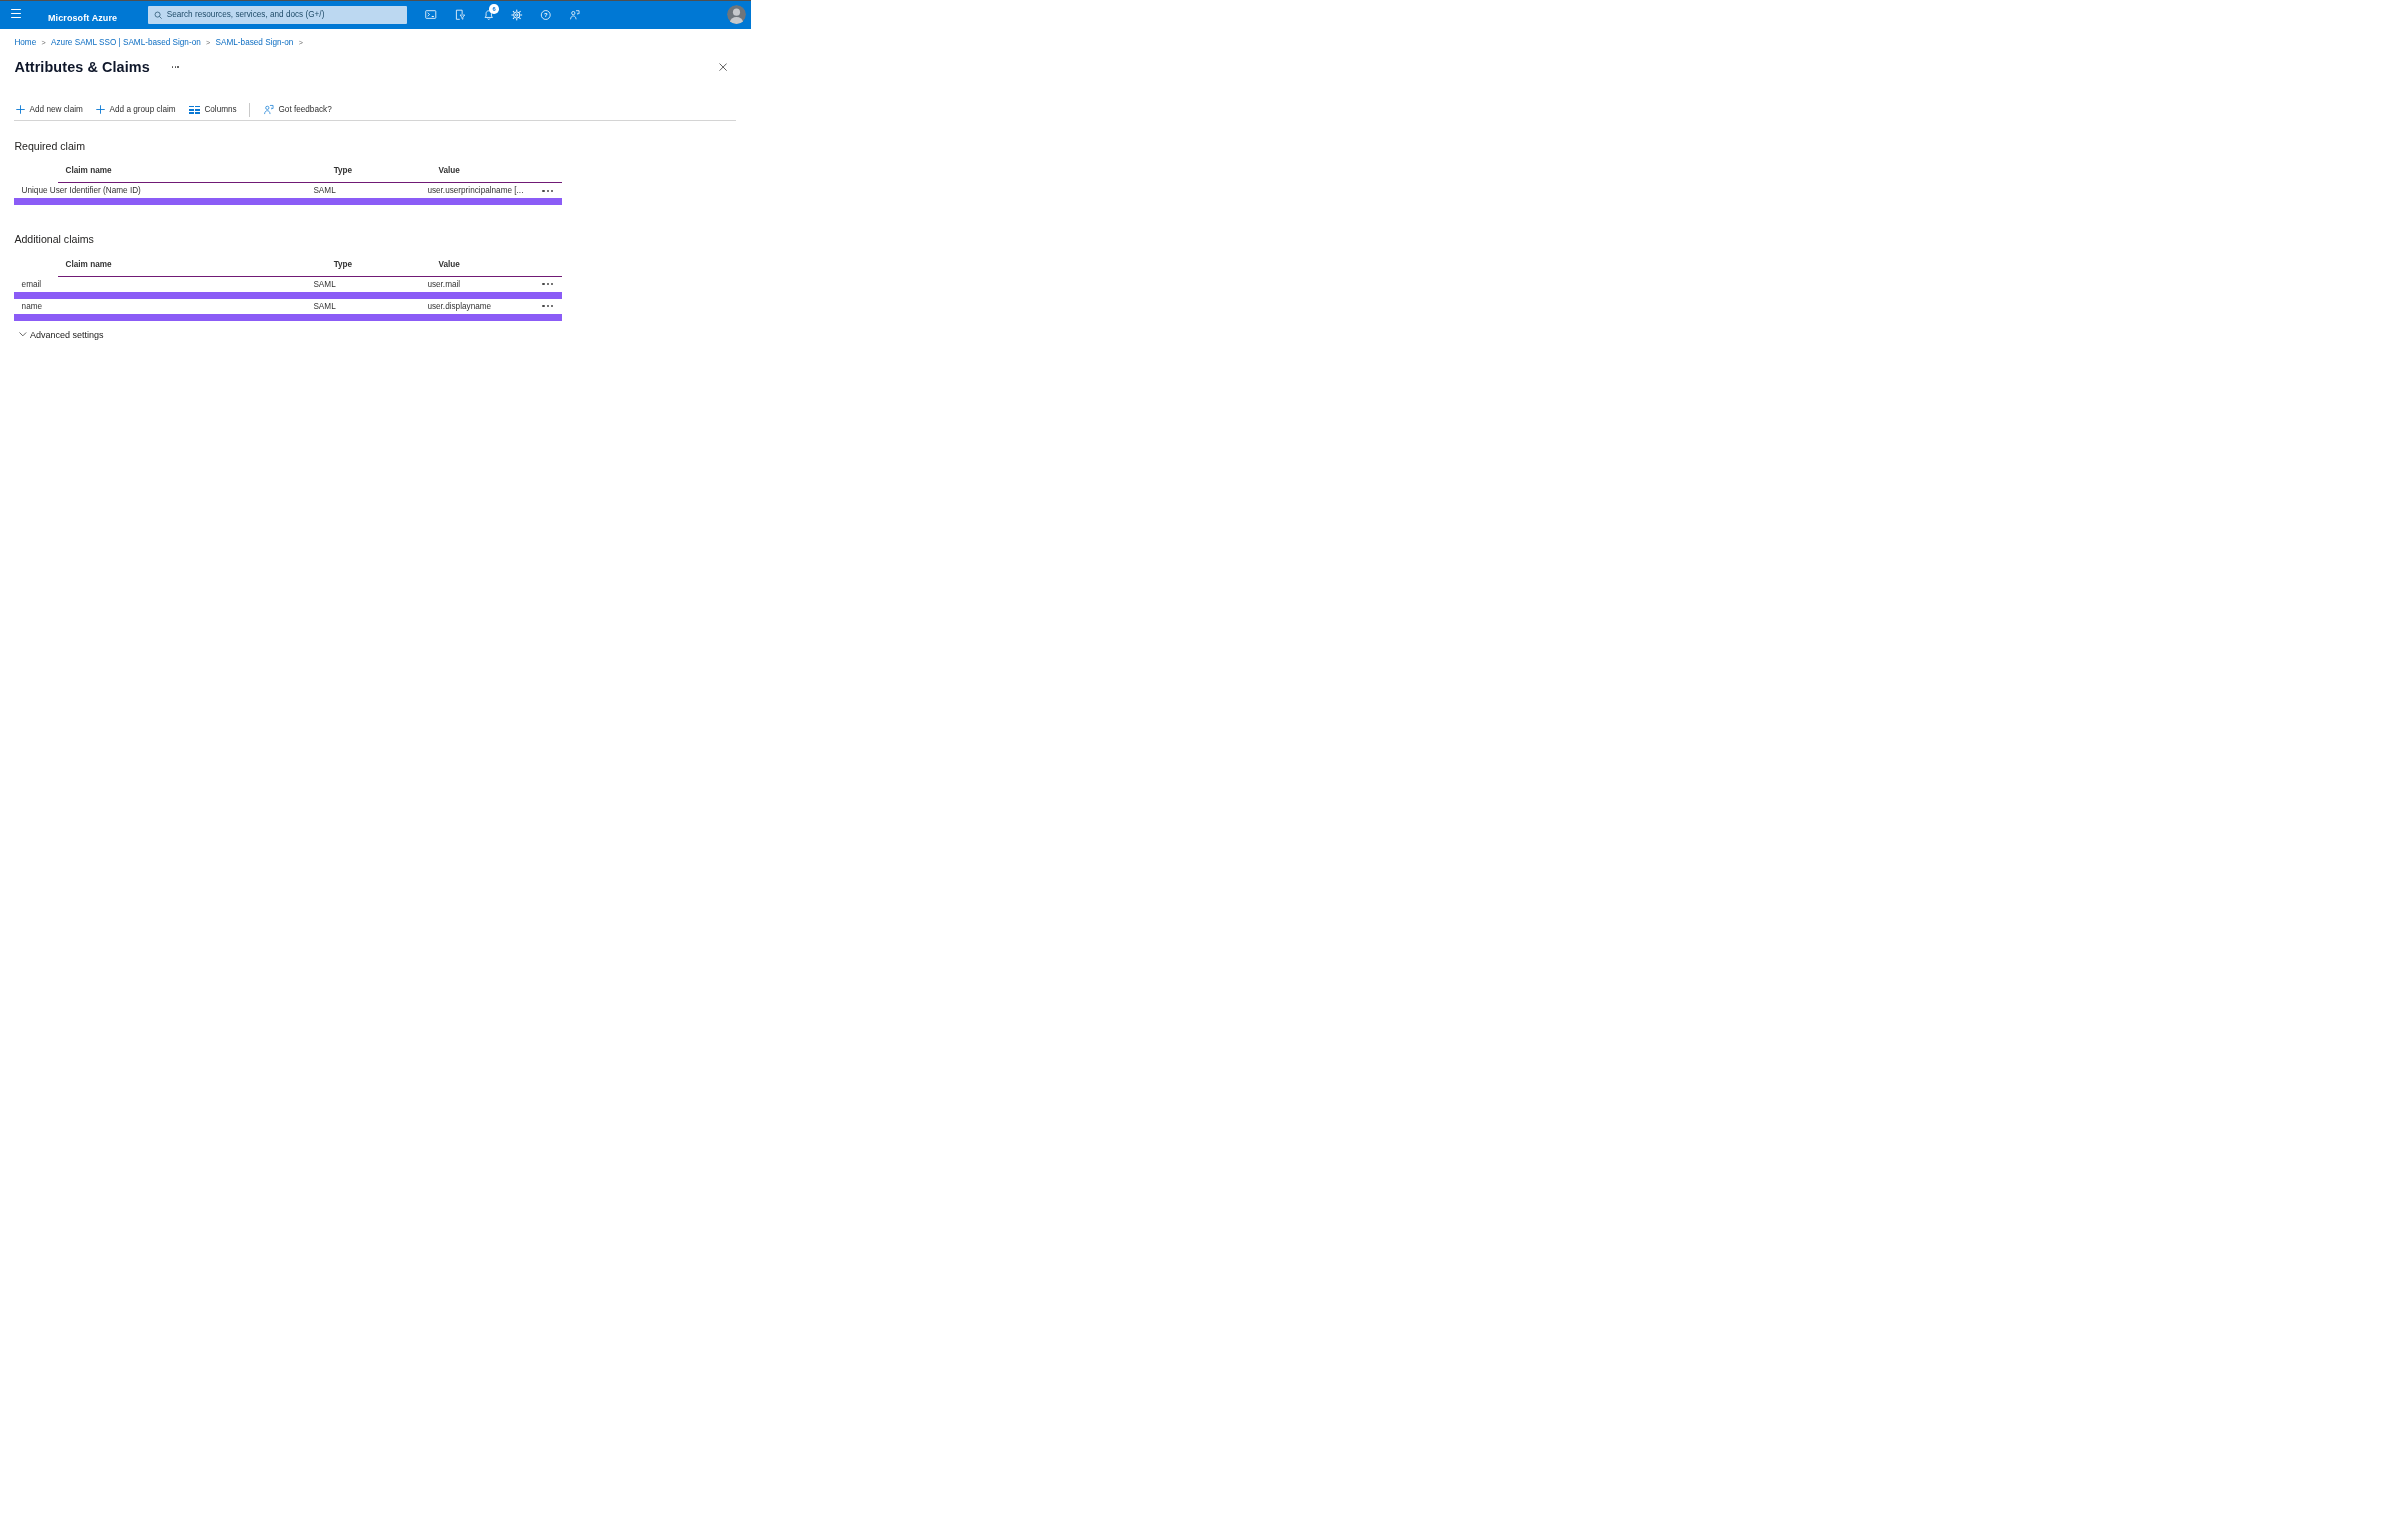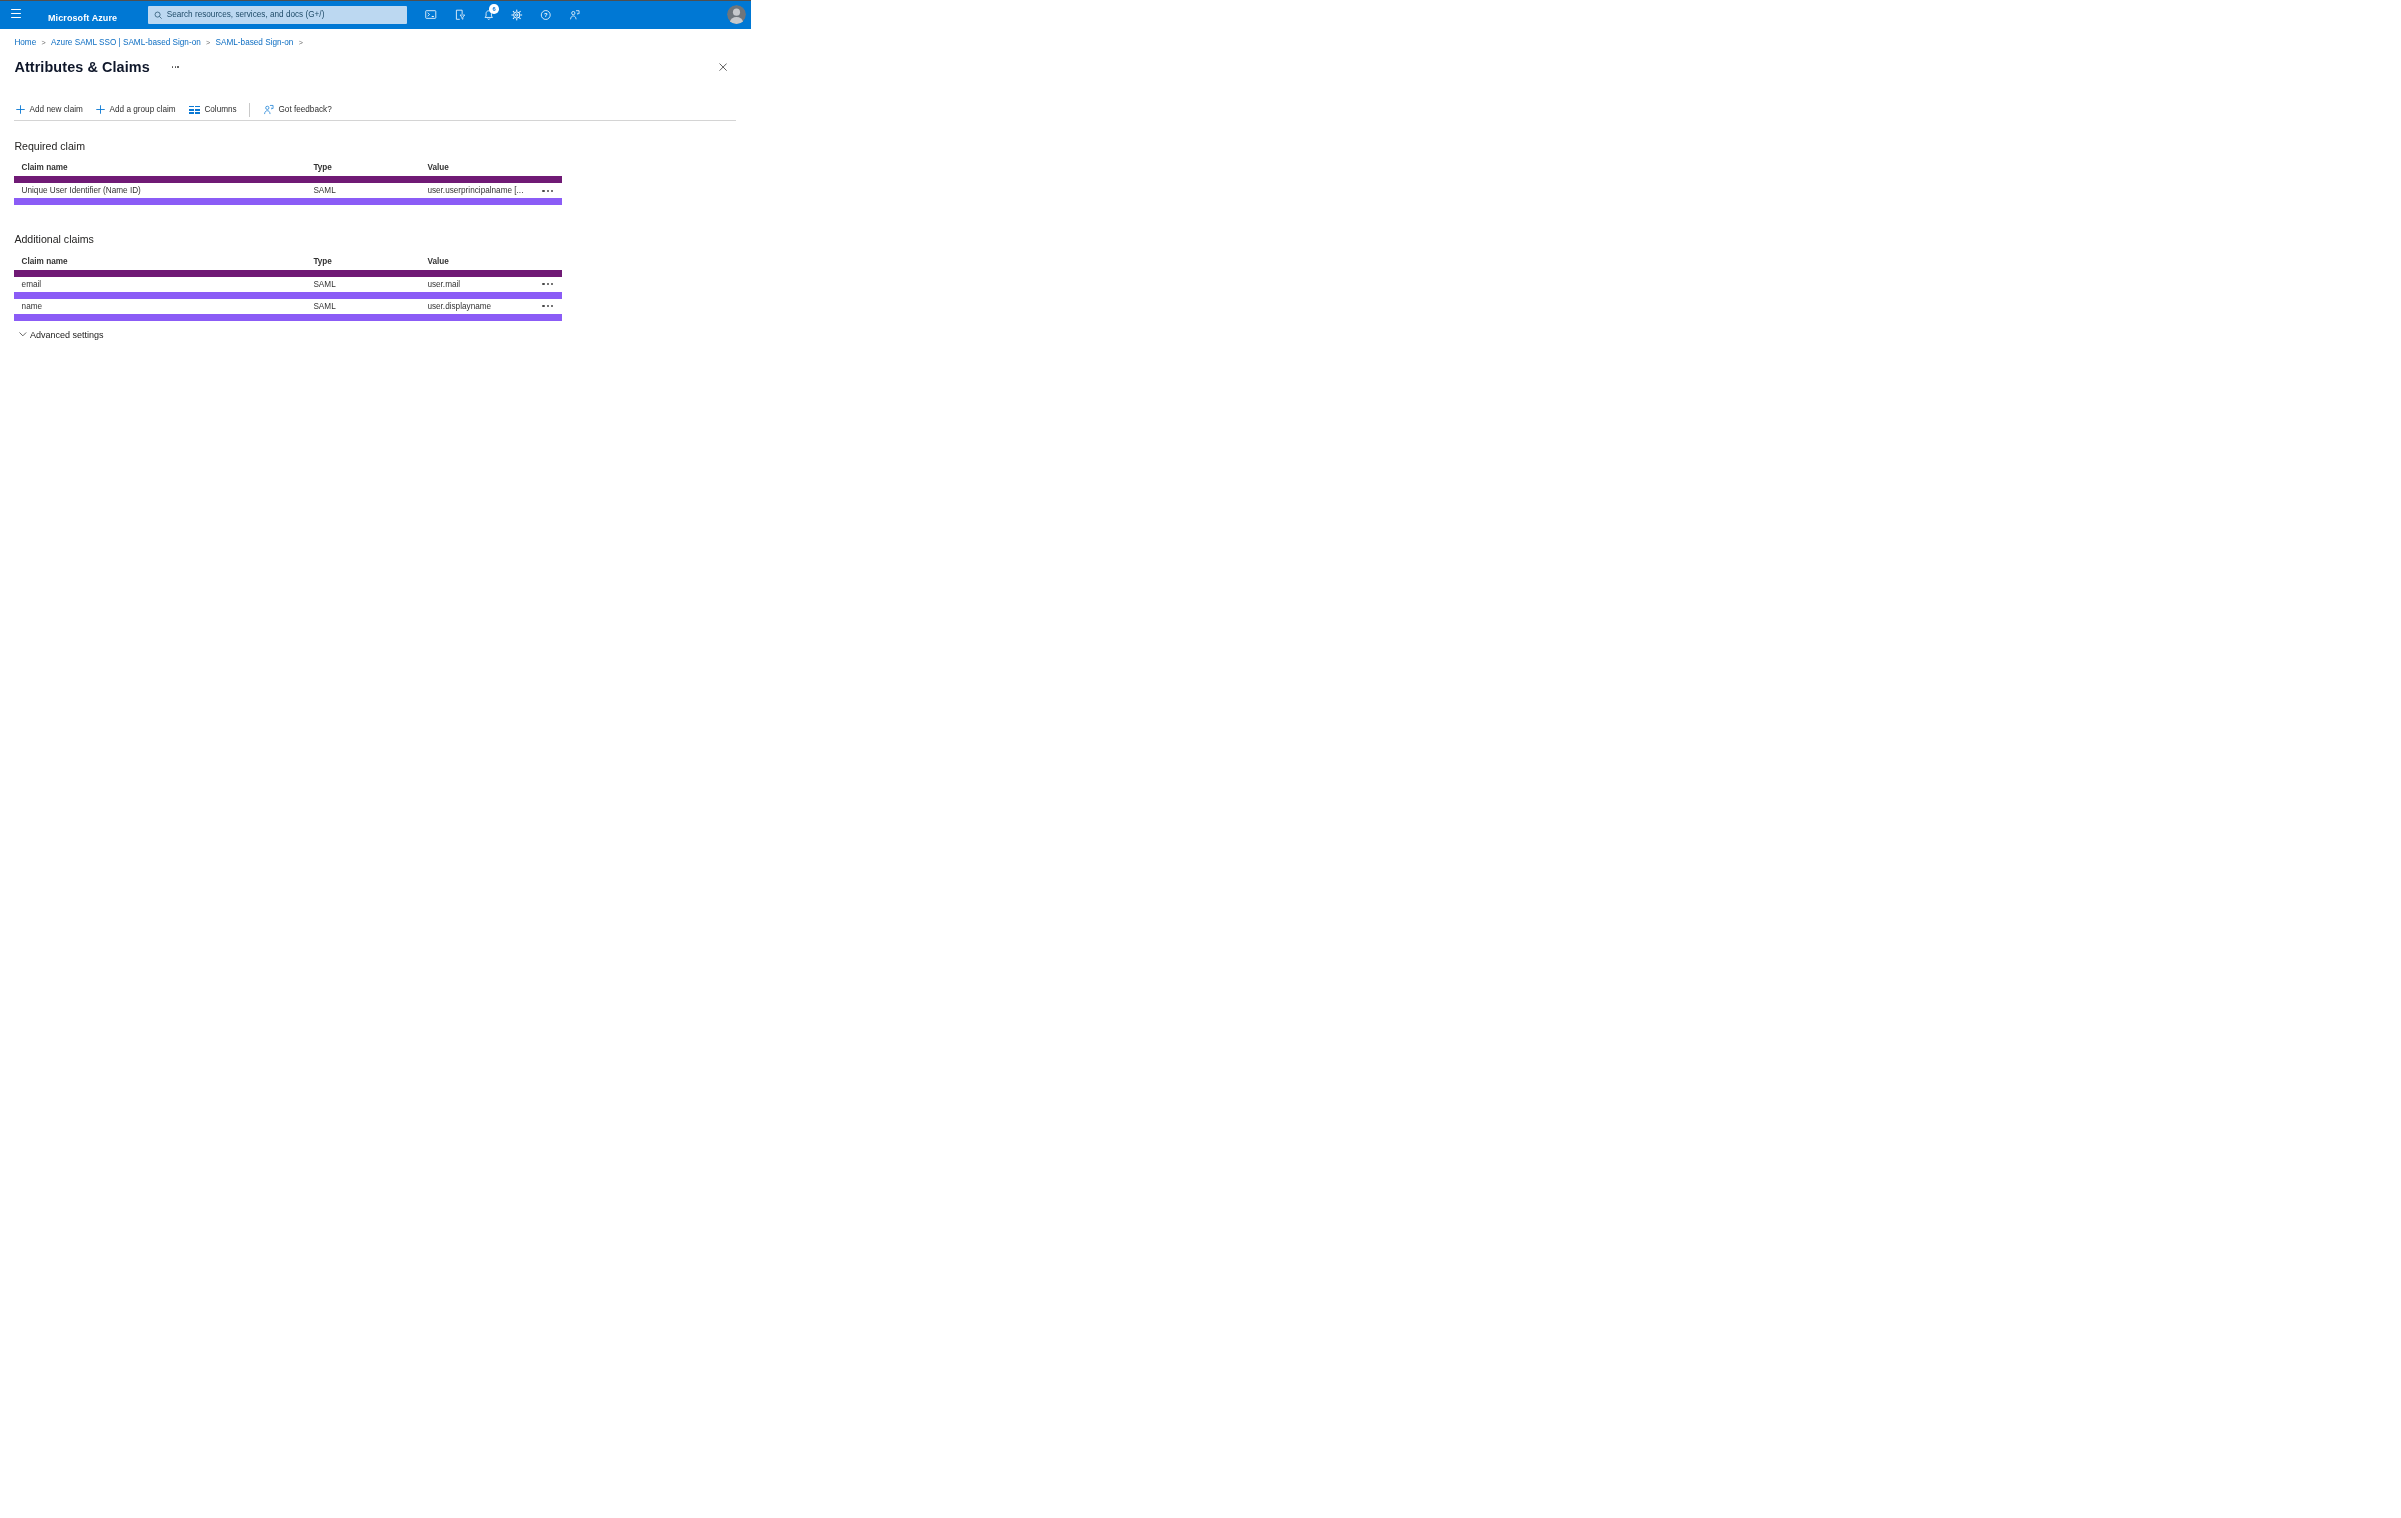--- a/index.html
+++ b/index.html
@@ -39,21 +39,21 @@
   .cmd-btn:first-child { padding-left:1.9px; }
   .cmd-sep { width:1px; height:13.4px; background:#c9c9c9; margin:0 4.8px; }
   .cols-icon { display:flex; gap:1.4px; }
   .cols-icon .col { display:flex; flex-direction:column; gap:1.9px; }
   .cols-icon .col b { display:block; width:4.8px; height:1.4px; background:#0a78d4; }
 
   
   .content { margin:0 14.4px; }
   .section-heading { margin-top:19px; font-size:10.6px; font-weight:400; color:#252423; line-height:12px; }
   .claims-table { width:548px; margin-top:7.2px; font-size:8.2px; }
-  .thead { height:24px; border-bottom:7px solid #701a75; display:flex; align-items:center; font-weight:700; color:#333; }
+  .thead { height:24px; border-bottom:1px solid #701a75; display:flex; align-items:center; font-weight:700; color:#333;margin-left:44px; }
   .trow  { height:22px; border-bottom:7px solid #8b5cf6; display:flex; align-items:center; color:#333; }
   .c-name  { width:299px; padding-left:7.2px; white-space:nowrap; overflow:hidden; }
   .c-type  { width:114px; white-space:nowrap; }
   .c-value { width:106px; white-space:nowrap; overflow:hidden; }
   .c-act   { width:29px; display:flex; justify-content:center; }
   .row-menu { display:flex; align-items:center; gap:1.9px; padding:4.8px 2.9px; }
   .row-menu i { width:2.4px; height:2.4px; border-radius:50%; background:#474747; }
 
   .advanced { margin-top:8px; display:flex; align-items:center; gap:3px; padding-left:4.8px; height:12.5px; font-size:9px; color:#1b1a19; }
 </style>

